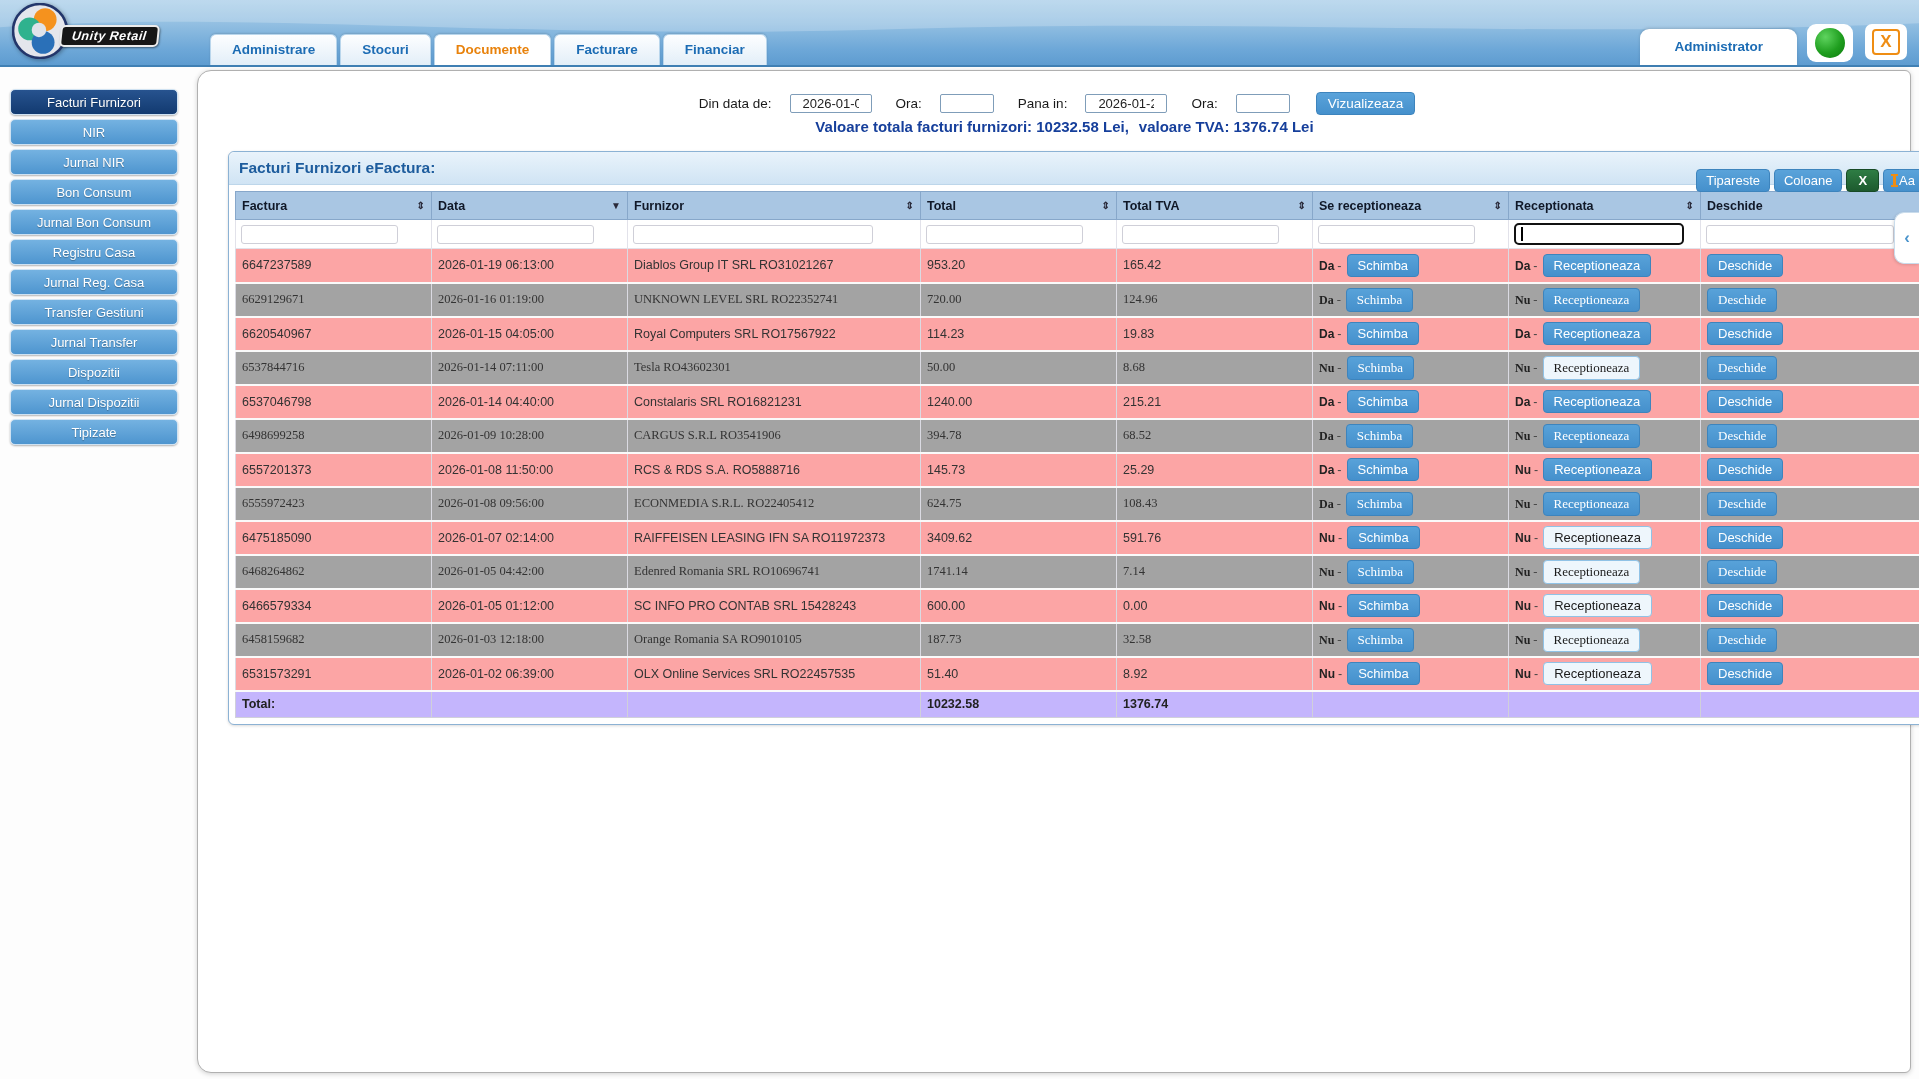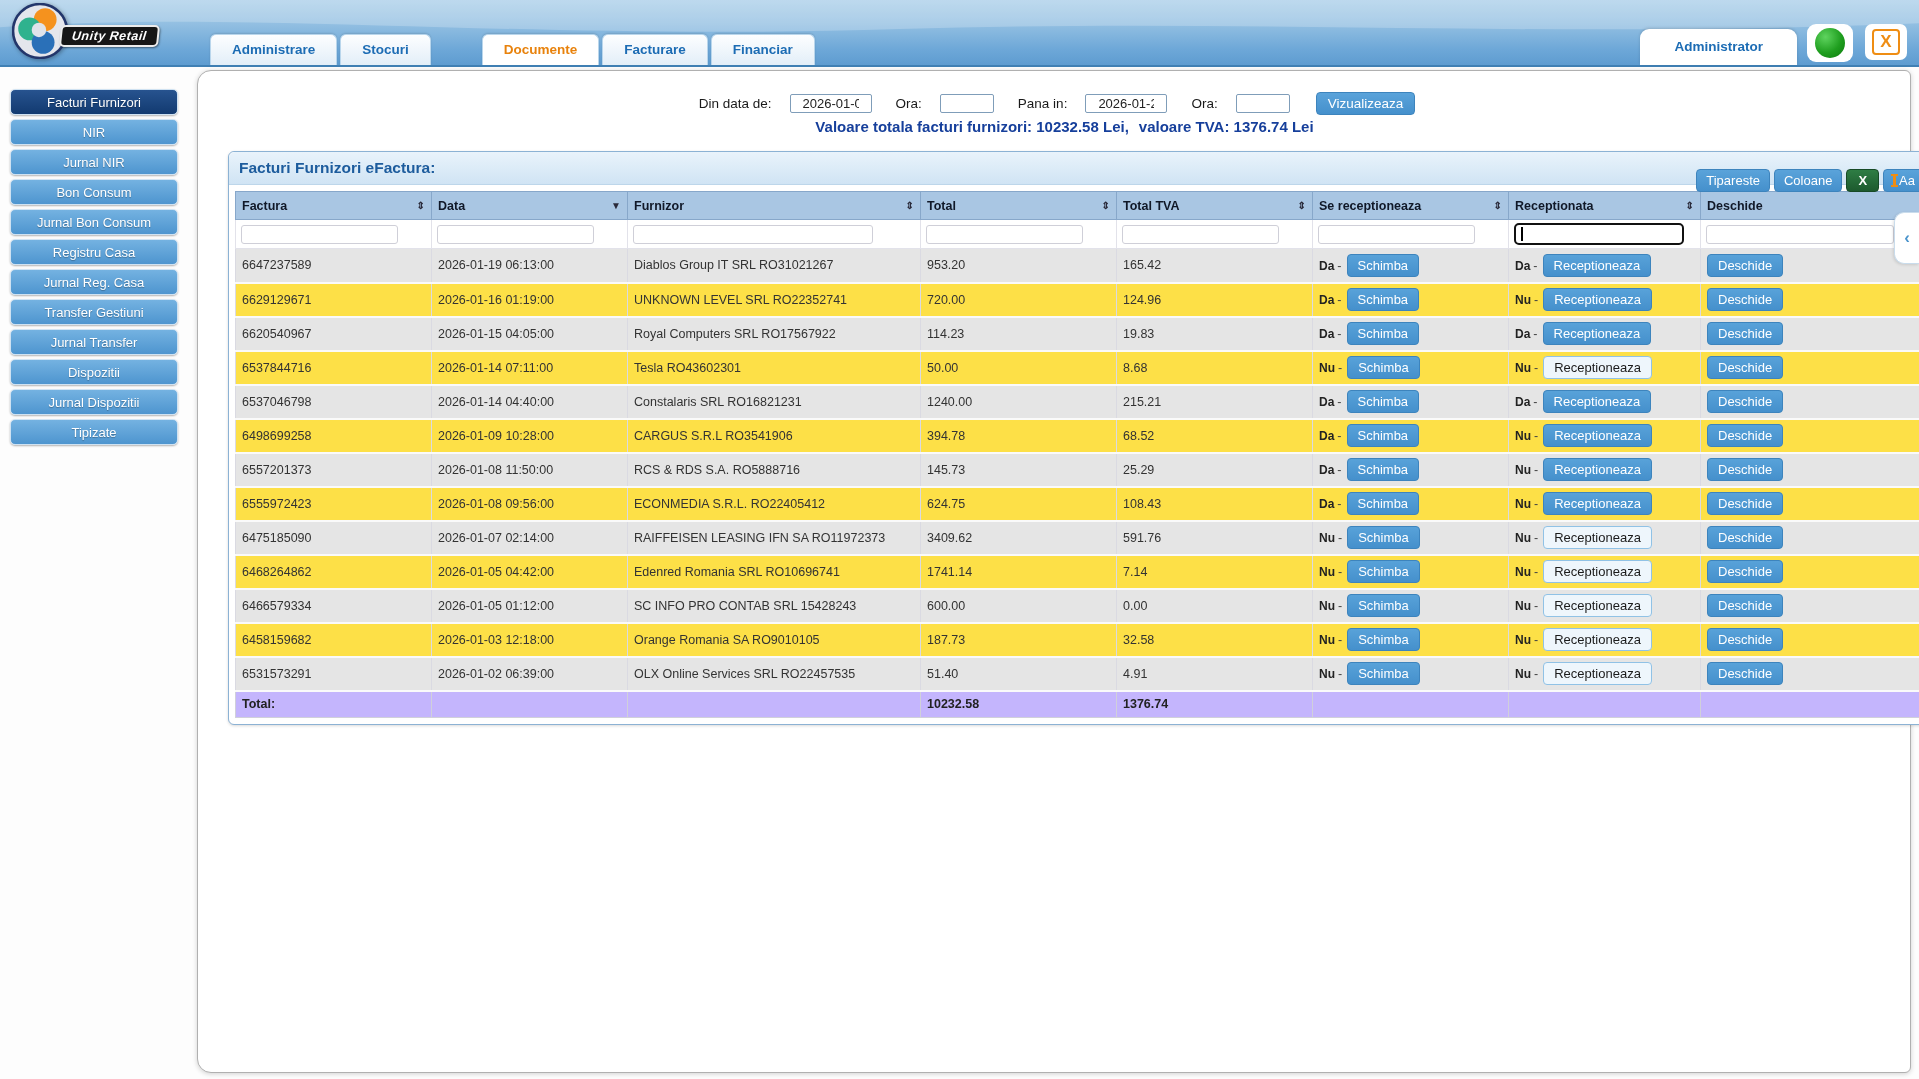--- a/index.html
+++ b/index.html
@@ -18,21 +18,21 @@
   .logo-swirl { width: 56px; height: 56px; filter: drop-shadow(1px 1px 2px rgba(0,0,0,.35)); }
   .logo-badge { margin-left: -8px; margin-top: 22px; background: #161616; color: #fff; font-size: 12.5px;
     font-weight: bold; font-style: italic; letter-spacing: .5px; padding: 2px 10px;
     border: 2px solid #ececec; border-radius: 5px; transform: skewX(-6deg);
     box-shadow: 1px 1px 2px rgba(0,0,0,.45); white-space: nowrap; }
 
   .nav-tabs { position: absolute; left: 210px; bottom: 0; display: flex; gap: 3px; z-index: 3; }
   .nav-tab { background: linear-gradient(180deg,#fdfeff,#e2eef8); border: 1px solid #b9d6ec; border-bottom: none;
     border-radius: 6px 6px 0 0; color: #1c6cb4; font-weight: bold; font-size: 13.5px;
     padding: 7px 21px 8px; cursor: pointer; box-shadow: 0 -1px 2px rgba(0,0,0,.12); }
-  .nav-tab.active { background: #fff; color: #e8820c; margin-left: 48px; }
+  .nav-tab.active { background: #fff; color: #e8820c; }
 
   .user-tab { position: absolute; right: 122px; bottom: 0; background: #fff; border-radius: 9px 9px 0 0;
     color: #1c6cb4; font-weight: bold; font-size: 13.5px; padding: 10px 34px 11px; z-index: 3;
     box-shadow: 0 -1px 3px rgba(0,0,0,.15); }
   .status-tab { position: absolute; right: 66px; bottom: 3px; background: #fff; border-radius: 9px;
     width: 46px; height: 38px; display: flex; align-items: center; justify-content: center; z-index: 3; cursor: pointer; }
   .green-ball { width: 30px; height: 30px; border-radius: 50%;
     background: radial-gradient(circle at 35% 30%, #5fd45f, #1f9e1f 55%, #0c7a0c); }
   .close-tab { position: absolute; right: 12px; bottom: 5px; background: #fff; border-radius: 7px;
     width: 42px; height: 36px; display: flex; align-items: center; justify-content: center; z-index: 3; cursor: pointer; }
@@ -87,22 +87,22 @@
   .th-inner { display: flex; justify-content: space-between; align-items: center; }
   .sort { font-size: 10px; color: #2a2a3a; margin-left: 4px; }
   .filter-row-t td { background: #fff; border: 1px solid #e2e2ea; border-top: none; padding: 3px 5px; height: 26px; }
   .fwrap { position: relative; }
   .colfilter { width: 85%; height: 19px; border: 1px solid #cfcfd8; border-radius: 3px; padding: 0 5px;
     font-size: 12px; font-family: inherit; }
   .colfilter.focused { border: 2px solid #111; border-radius: 5px; width: 94%; height: 22px; }
   .caret { position: absolute; left: 7px; top: 4px; width: 2px; height: 14px; background: #000; }
   .grid tbody td { border-right: 1px solid #dadae2; border-left: 1px solid #dadae2; border-bottom: 2px solid #fafafa;
     padding: 0 6px; height: 34px; overflow: hidden; white-space: nowrap; }
-  .grid tbody tr.odd td { background: #e5e5e5; }
-  .grid tbody tr.even td { background: #fde047; }
+  .grid tbody tr.odd td { background: #fca5a5; }
+  .grid tbody tr.even td { background: #a3a3a3; font-family: Liberation Serif, serif; }
   .dn { font-weight: bold; color: #222; font-size: 12px; }
   .dash { margin: 0 5px 0 3px; color: #444; }
   .cellbtn { font-size: 13px; border-radius: 4px; padding: 3px 10px; cursor: pointer; font-family: inherit; }
   .cellbtn.solid { background: linear-gradient(180deg,#58a2d9,#4590cc); border: 1px solid #3d84bd; color: #fff; }
   .cellbtn.light { background: #eef6fc; border: 1px solid #90c2e6; color: #1b1b1b; }
   .grid tfoot td { background: #c4b5fd; border: 1px solid #d0d0da; border-top: 1px solid #bcbcc8;
     font-weight: bold; height: 27px; padding: 0 6px; color: #222; }
 
   
   .collapse-tab { position: absolute; right: 0; top: 212px; width: 25px; height: 52px; background: #fff;
@@ -399,21 +399,21 @@
               <td>32.58</td>
               <td><span class="dn">Nu</span><span class="dash">-</span><button class="cellbtn solid">Schimba</button></td>
               <td><span class="dn">Nu</span><span class="dash">-</span><button class="cellbtn light">Receptioneaza</button></td>
               <td><button class="cellbtn solid">Deschide</button></td>
             </tr>
             <tr class="odd">
               <td>6531573291</td>
               <td>2026-01-02 06:39:00</td>
               <td>OLX Online Services SRL RO22457535</td>
               <td>51.40</td>
-              <td>4.91</td>
+              <td>8.92</td>
               <td><span class="dn">Nu</span><span class="dash">-</span><button class="cellbtn solid">Schimba</button></td>
               <td><span class="dn">Nu</span><span class="dash">-</span><button class="cellbtn light">Receptioneaza</button></td>
               <td><button class="cellbtn solid">Deschide</button></td>
             </tr>
           </tbody>
         <tfoot>
           <tr>
             <td>Total:</td>
             <td></td>
             <td></td>

